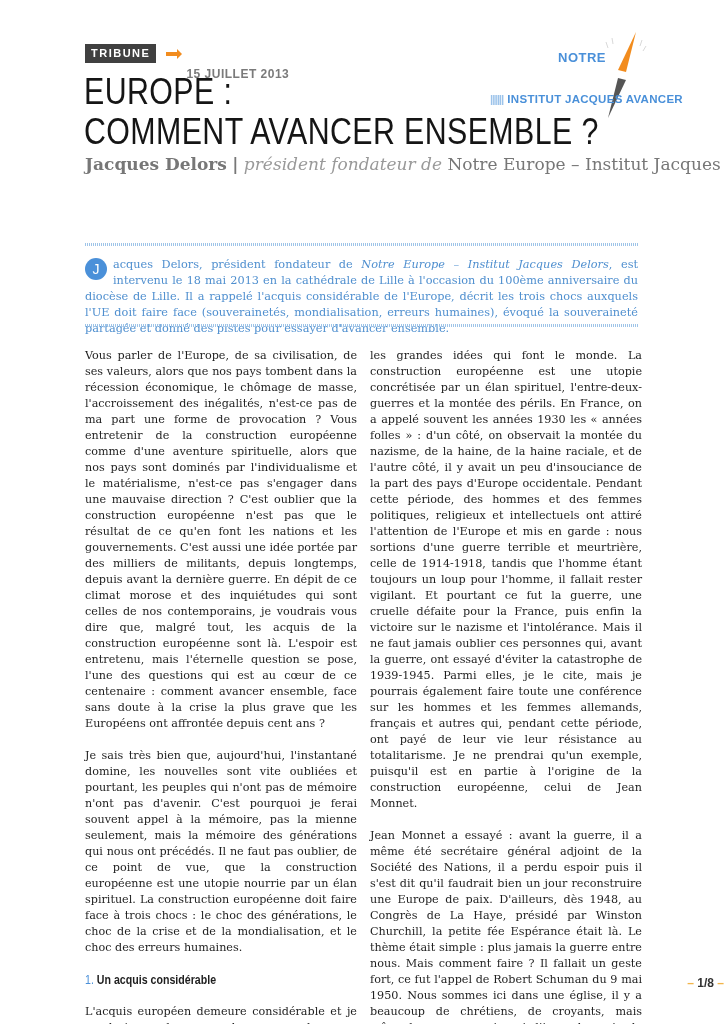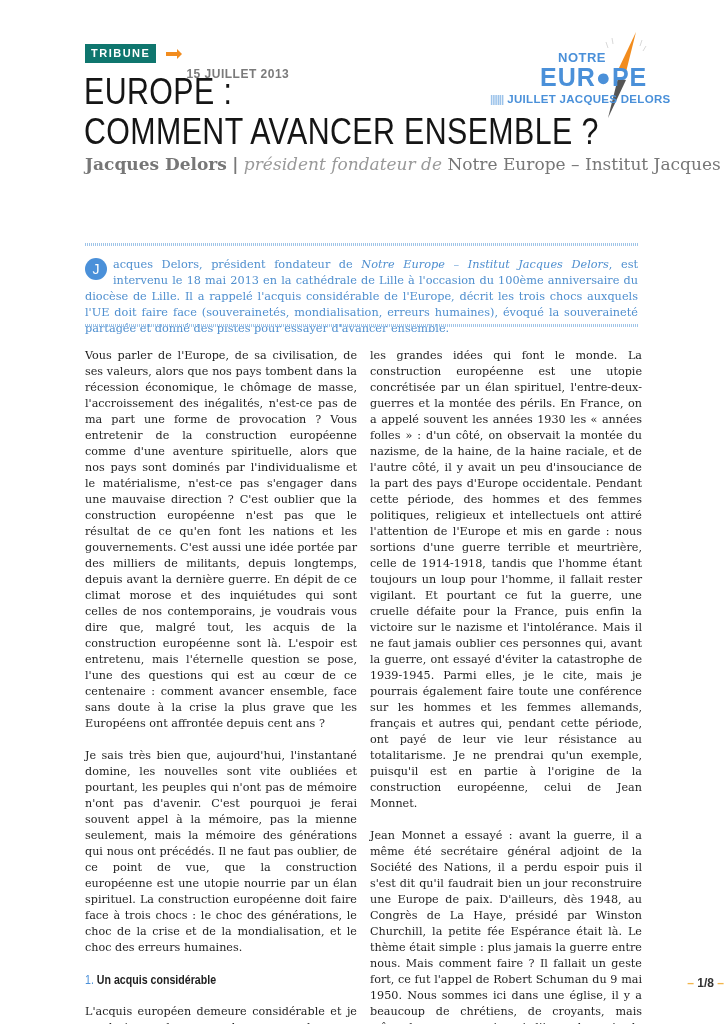--- a/index.html
+++ b/index.html
@@ -1,19 +1,19 @@
 <!DOCTYPE html>
 <html><head>
 <meta charset="utf-8">
 <style>
   html, body { margin:0; padding:0; background:#ffffff; }
   body { width:724px; height:1024px; position:relative; overflow:hidden; font-family:"DejaVu Serif", serif; color:#222; }
   .abs { position:absolute; }
   .kicker { left:85px; top:44px; height:19px; display:flex; align-items:center; }
-  .tag { background:#0f766e; color:#fff; font-family:"Liberation Sans", sans-serif; font-weight:bold; font-size:11px; letter-spacing:1.5px; padding:3px 6px; line-height:13px; }
+  .tag { background:#404040; color:#fff; font-family:"Liberation Sans", sans-serif; font-weight:bold; font-size:11px; letter-spacing:1.5px; padding:3px 6px; line-height:13px; }
   .arrow { width:12px; height:4px; background:#f28c1e; margin-left:10px; position:relative; }
   .arrow:after { content:""; position:absolute; right:-4px; top:-3px; border-left:5px solid #f28c1e; border-top:5px solid transparent; border-bottom:5px solid transparent; }
   .date { margin-left:8px; font-family:"Liberation Sans", sans-serif; font-weight:bold; font-size:12px; color:#7a7a7a; letter-spacing:0.5px;margin-top:41px; }
   .title { left:84px; top:72px; font-family:"Liberation Sans", sans-serif; font-size:37px; line-height:40px; color:#151515; font-weight:normal; transform:scaleX(0.82); transform-origin:left top; white-space:nowrap; letter-spacing:0.5px; }
   .byline { left:85px; top:154px; font-size:17px; color:#777; white-space:nowrap; }
   .byline b { color:#777; font-weight:bold; }
   .byline i { color:#999; }
   .logo { left:490px; top:30px; width:210px; height:90px; }
   .logo .notre { position:absolute; left:68px; top:20px; font-family:"Liberation Sans", sans-serif; font-weight:bold; font-size:13px; color:#4a90d9; letter-spacing:0.5px; }
   .logo .europe { position:absolute; left:50px; top:33px; font-family:"Liberation Sans", sans-serif; font-weight:bold; font-size:25px; color:#4a90d9; letter-spacing:1px; }
@@ -57,22 +57,21 @@
     <path d="M38 2 L28 42 L20 40 Z" fill="#f28c1e"></path>
     <path d="M20 48 L28 50 L10 88 Z" fill="#555"></path>
     <g stroke="#d9d9d9" stroke-width="1">
       <line x1="8" y1="12" x2="10" y2="18"></line>
         <line x1="14" y1="8" x2="15" y2="14"></line>
       <line x1="44" y1="10" x2="42" y2="16"></line>
         <line x1="48" y1="16" x2="45" y2="21"></line>
     </g>
   </svg>
   <span class="notre">NOTRE</span>
-  <span class="europe">EUR●PE</span>
-  <span class="inst"><span class="bars">||||||</span><span>JUILLET JACQUES DELORS</span></span>
+  <span class="inst"><span class="bars">||||||</span><span>INSTITUT JACQUES AVANCER</span></span>
 </div>
 
 <div class="abs dotline" style="top:243px"></div>
 
 <div class="abs intro">
   <span class="dropcap">J</span><span>acques Delors, président fondateur de </span><i>Notre Europe – Institut Jacques Delors</i><span>, est intervenu le 18 mai 2013 en la cathédrale de Lille à l'occasion du 100ème anniversaire du diocèse de Lille. Il a rappelé l'acquis considérable de l'Europe, décrit les trois chocs auxquels l'UE doit faire face (souverainetés, mondialisation, erreurs humaines), évoqué la souveraineté partagée et donné des pistes pour essayer d'avancer ensemble.</span>
 </div>
 
 <div class="abs dotline" style="top:324px"></div>
 

